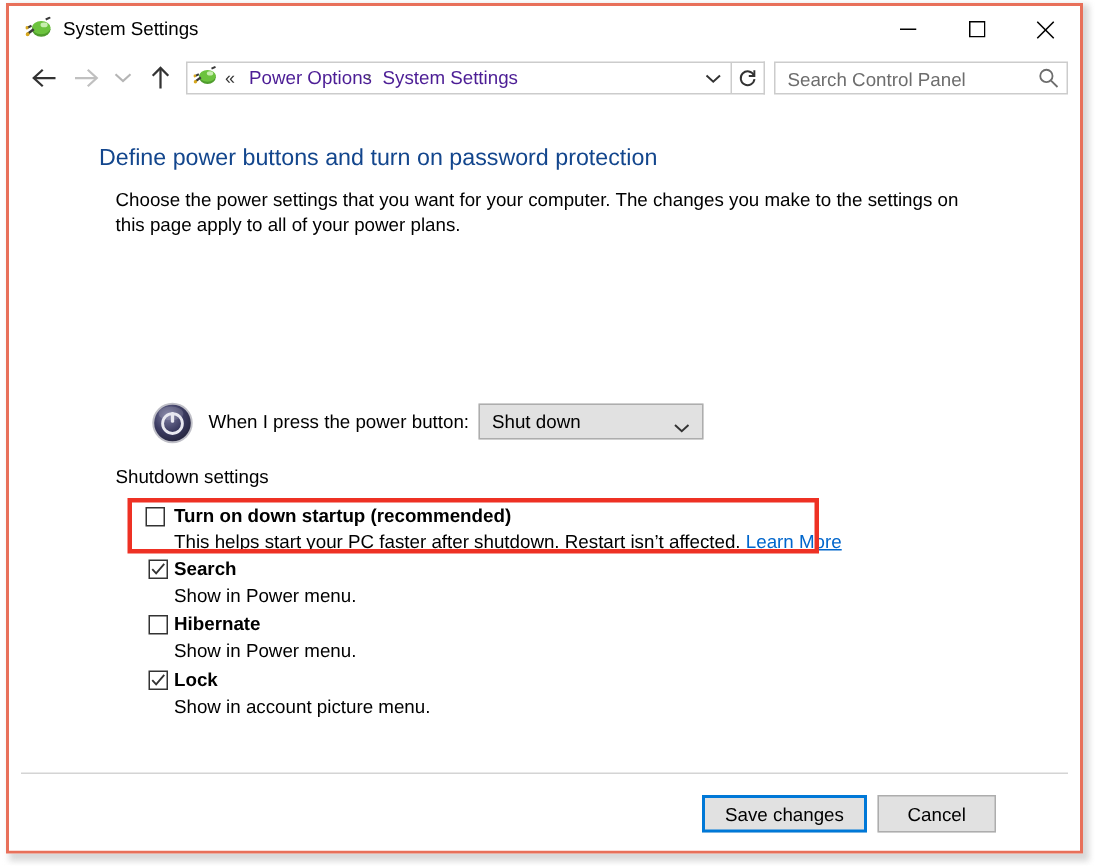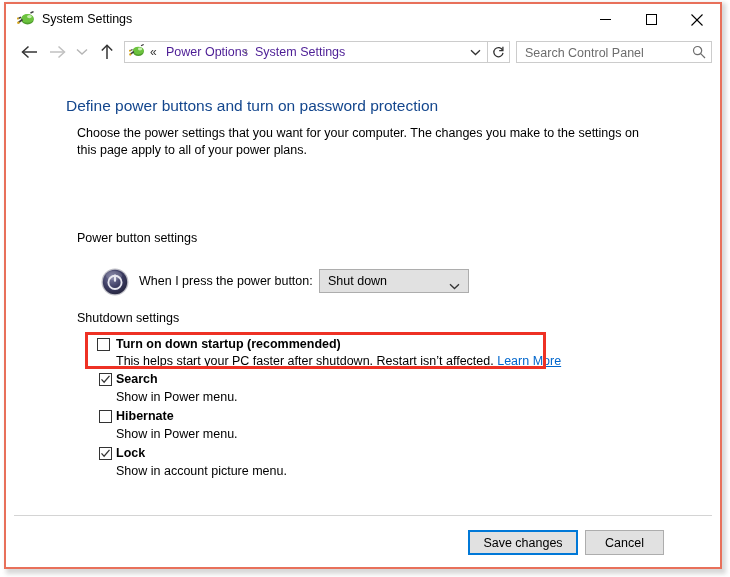--- a/index.html
+++ b/index.html
@@ -476,21 +476,20 @@
       </div>
     </div>
 
     <div class="content">
 
       <div class="page-title">Define power buttons and turn on password protection</div>
       <div class="page-desc">Choose the power settings that you want for your computer. The changes you make to the settings on this page apply to all of your power plans.</div>
 
       <div class="group grp-power">
         <span class="group-rule"></span>
-        <span class="group-label">Power button settings</span>
       </div>
 
       <span class="power-icon">
         <svg width="30" height="30" viewBox="0 0 30 30">
           <defs>
             <radialGradient id="pgrad" cx="38%" cy="32%" r="75%">
               <stop offset="0%" stop-color="#7b7ba0"></stop>
               <stop offset="55%" stop-color="#3c3c62"></stop>
               <stop offset="100%" stop-color="#24243c"></stop>
             </radialGradient>

